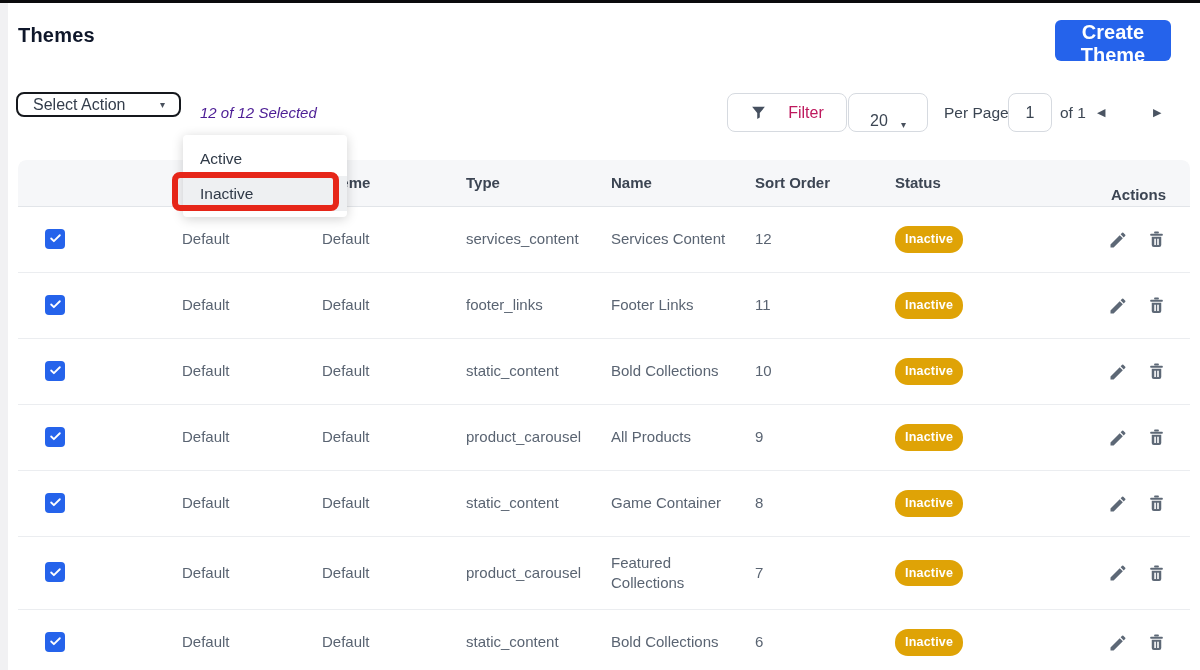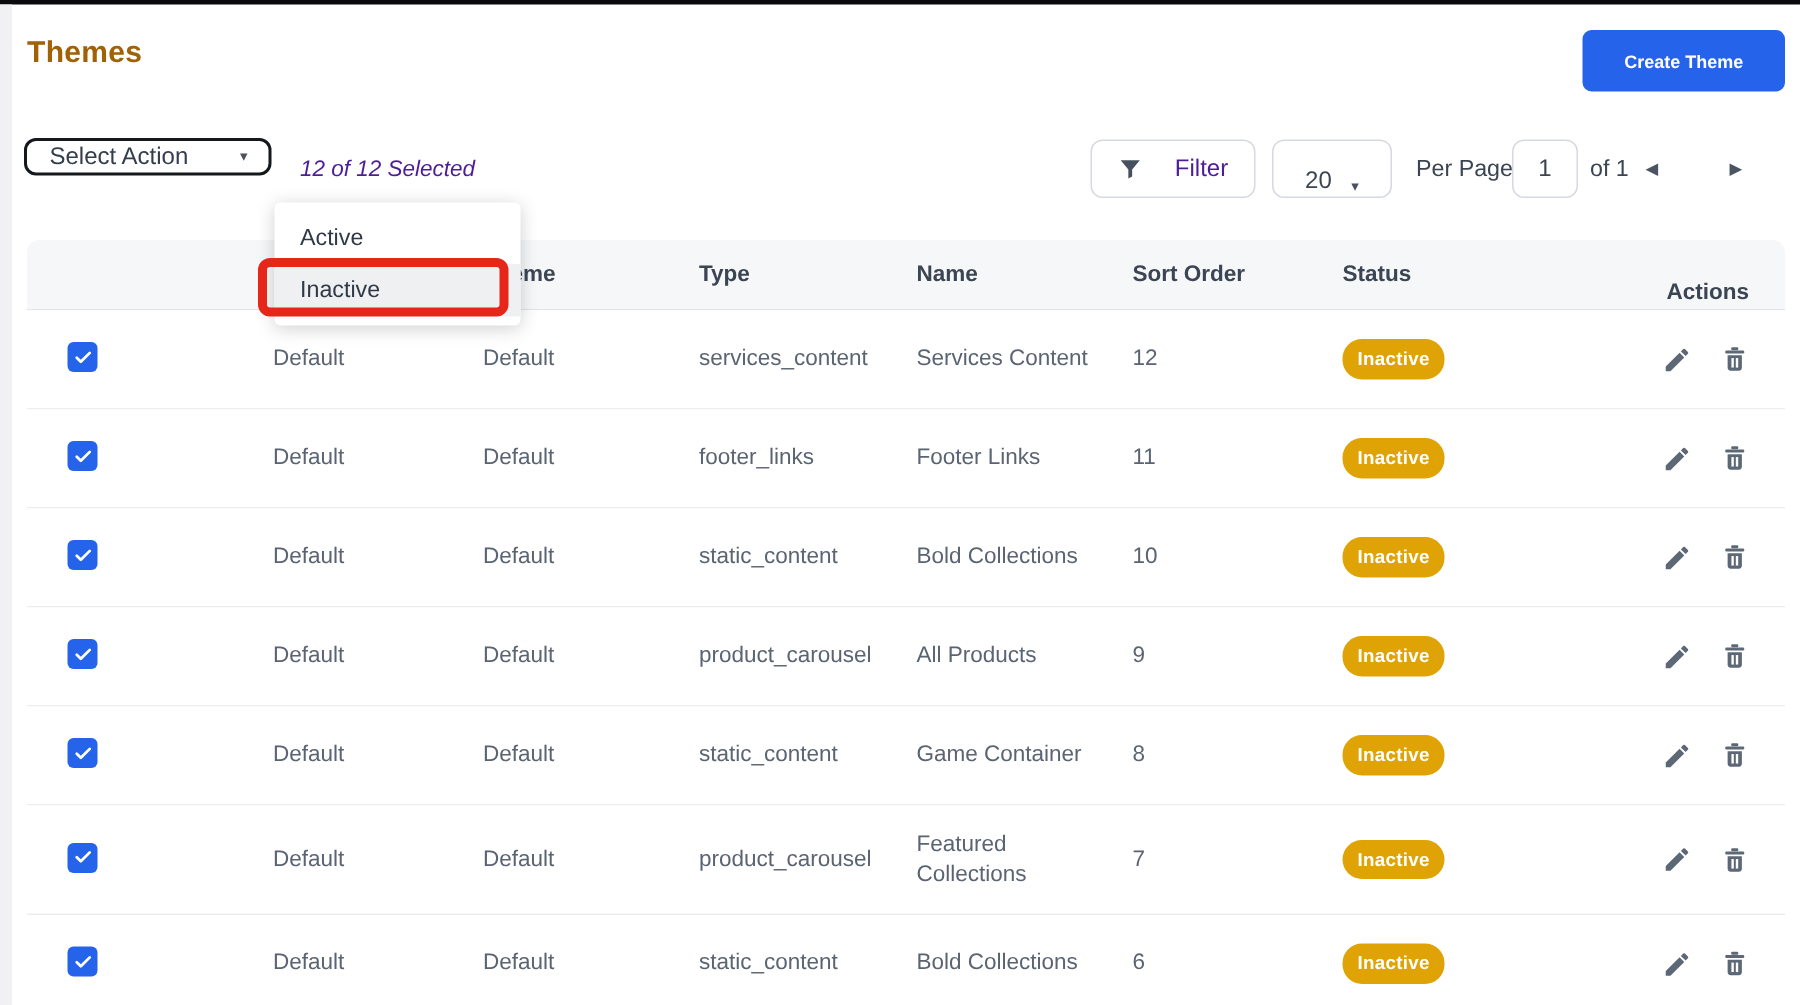--- a/index.html
+++ b/index.html
@@ -1,32 +1,32 @@
 <!DOCTYPE html>
 <html><head>
 <meta charset="utf-8">
 <style>
   html,body{margin:0;padding:0;background:#fff;}
   .page{position:relative;width:1200px;height:670px;background:#ffffff;overflow:hidden;
         font-family:"Liberation Sans",sans-serif;-webkit-font-smoothing:antialiased;}
   .topbar{position:absolute;top:0;left:0;width:1200px;height:3px;background:#0b0b0d;}
   .left-strip{position:absolute;top:3px;left:0;width:8px;height:667px;background:#f1f1f3;}
 
-  .title{position:absolute;left:18px;top:24px;margin:0;font-size:20px;font-weight:700;color:#a16207;letter-spacing:.2px;}
-  .create-btn{position:absolute;left:1055px;top:20px;width:135px;height:41px;background:#2563eb;color:#fff;
-        font-size:12px;font-weight:700;border:none;border-radius:6px;font-family:inherit;cursor:pointer;}
+  .title{position:absolute;left:18px;top:24px;margin:0;font-size:20px;font-weight:700;color:#0f172a;letter-spacing:.2px;}
+  .create-btn{position:absolute;left:1055px;top:20px;width:116px;height:41px;background:#2563eb;color:#fff;
+        font-size:20px;font-weight:700;border:none;border-radius:6px;font-family:inherit;cursor:pointer;}
 
   .select-action{position:absolute;left:16px;top:92px;width:165px;height:25px;background:#fff;
         border:2px solid #15181d;border-radius:8px;display:flex;align-items:center;justify-content:space-between;
         padding:0 14px 0 15px;font-size:16px;color:#333d4b;font-family:inherit;cursor:pointer;box-sizing:border-box;}
   .caret{font-size:10px;color:#49515e;line-height:1;}
   .sel-count{position:absolute;left:200px;top:104px;font-size:15px;color:#4c1d95;font-style:italic;}
 
-  .filter-btn{position:absolute;left:727px;top:93px;width:110px;height:39px;background:#fff;border:1px solid #d6dae0;
-        border-radius:8px;display:flex;align-items:center;justify-content:center;gap:21px;font-size:16px;color:#4c1d95;
+  .filter-btn{position:absolute;left:727px;top:93px;width:120px;height:39px;background:#fff;border:1px solid #d6dae0;
+        border-radius:8px;display:flex;align-items:center;justify-content:center;gap:21px;font-size:16px;color:#be185d;
         font-family:inherit;cursor:pointer;box-sizing:border-box;}
   .pp-dd{position:absolute;left:848px;top:93px;width:80px;height:39px;background:#fff;border:1px solid #d6dae0;
         border-radius:8px;display:flex;align-items:flex-end;justify-content:center;gap:13px;font-size:16px;color:#3b4552;
         font-family:inherit;cursor:pointer;box-sizing:border-box;}
   .pp-label{position:absolute;left:944px;top:104px;font-size:15.5px;color:#3b4552;}
   .page-input{position:absolute;left:1008px;top:93px;width:44px;height:39px;border:1px solid #d6dae0;border-radius:8px;
         text-align:center;font-size:16px;color:#3b4552;font-family:inherit;box-sizing:border-box;outline:none;}
   .of-label{position:absolute;left:1060px;top:104px;font-size:15.5px;color:#3b4552;}
   .nav-prev{position:absolute;left:1097px;top:106px;font-size:11px;color:#4a5462;cursor:pointer;}
   .nav-next{position:absolute;left:1153px;top:106px;font-size:11px;color:#4a5462;cursor:pointer;}

